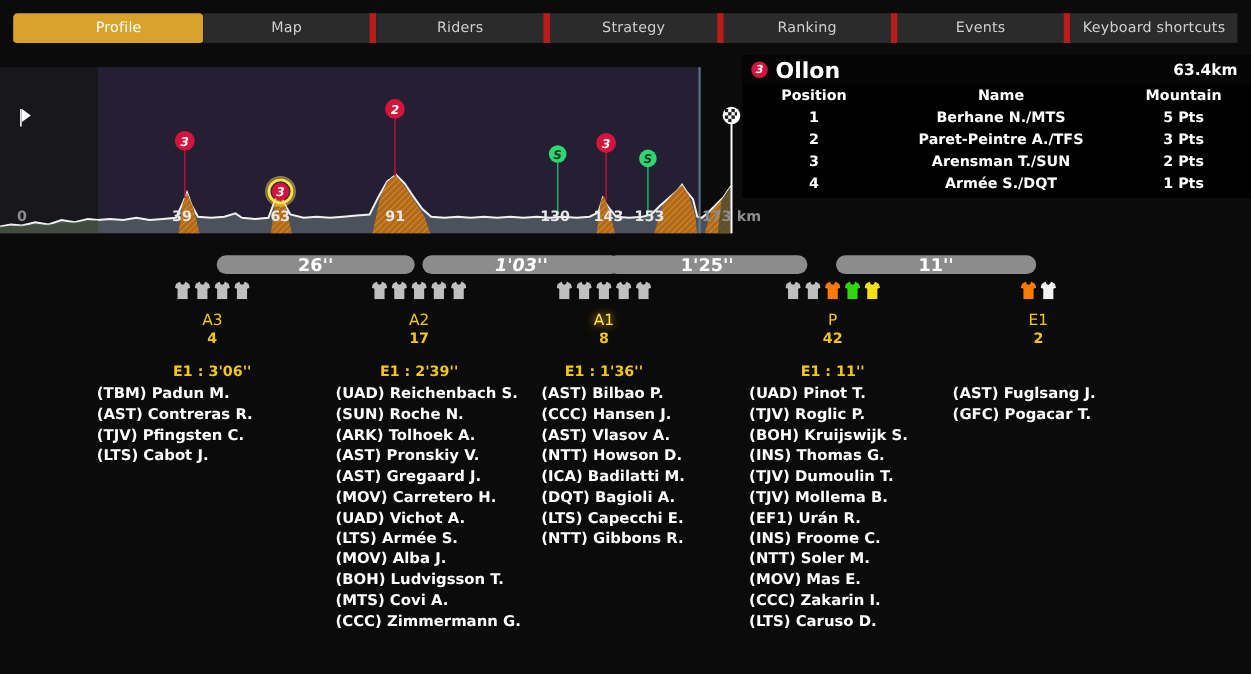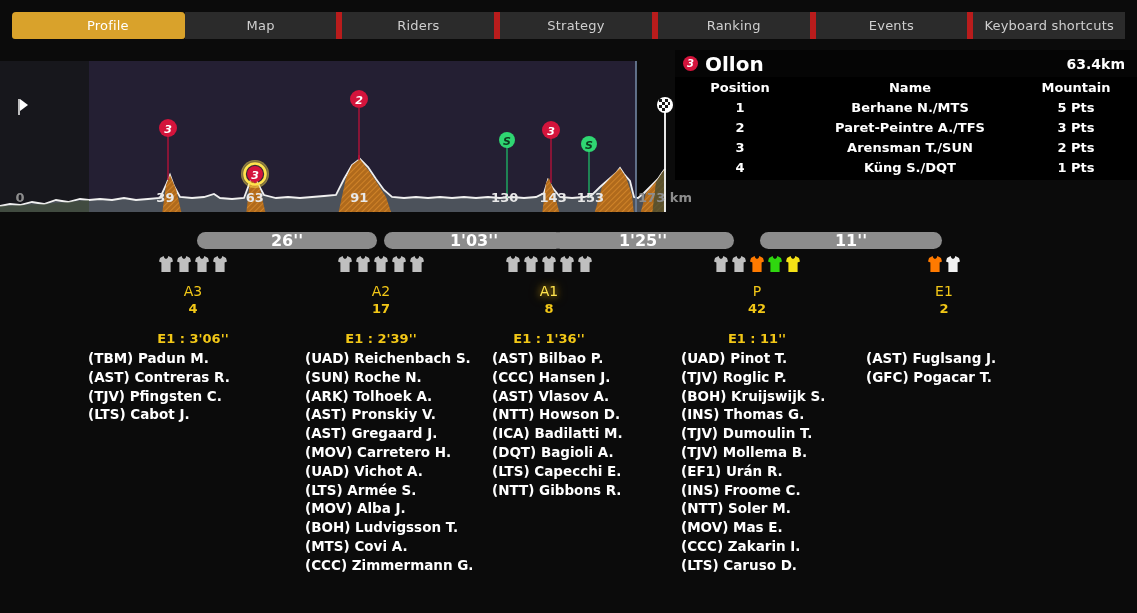--- a/index.html
+++ b/index.html
@@ -311,21 +311,21 @@
           <td class="c-name">Paret-Peintre A./TFS</td>
           <td class="c-mtn">3 Pts</td>
         </tr>
         <tr>
           <td class="c-pos">3</td>
           <td class="c-name">Arensman T./SUN</td>
           <td class="c-mtn">2 Pts</td>
         </tr>
         <tr>
           <td class="c-pos">4</td>
-          <td class="c-name">Küng S./DQT</td>
+          <td class="c-name">Armée S./DQT</td>
           <td class="c-mtn">1 Pts</td>
         </tr>
       </tbody>
   </table>
 </div>
 
 <div id="groups">
     <div class="group" style="left: 93px; width: 200px;">
       <div class="gap-pill" style="width: 180px; margin-left: 104px;">26''</div>
       <div class="jerseys">
@@ -340,21 +340,21 @@
         </svg>
         <svg class="jersey" viewBox="0 0 14 16">
           <path fill="#bfbfbf" d="M4.6 0 L1 2.1 L0 5.6 L2.4 6.5 L2.4 16 L11.6 16 L11.6 6.5 L14 5.6 L13 2.1 L9.4 0 L8.6 2.1 L7 2.9 L5.4 2.1 Z"></path>
         </svg>
       </div>
       <div class="g-name">A3</div>
       <div class="g-count">4</div>
       <div class="g-delta">E1 : 3'06''</div>
     </div>
     <div class="group" style="left: 281px; width: 200px;">
-      <div class="gap-pill" style="width: 180px; margin-left: 103px;">1'03''</div>
+      <div class="gap-pill" style="width: 180px; margin-left: 103px; font-style: italic;">1'03''</div>
       <div class="jerseys">
         <svg class="jersey" viewBox="0 0 14 16">
           <path fill="#bfbfbf" d="M4.6 0 L1 2.1 L0 5.6 L2.4 6.5 L2.4 16 L11.6 16 L11.6 6.5 L14 5.6 L13 2.1 L9.4 0 L8.6 2.1 L7 2.9 L5.4 2.1 Z"></path>
         </svg>
         <svg class="jersey" viewBox="0 0 14 16">
           <path fill="#bfbfbf" d="M4.6 0 L1 2.1 L0 5.6 L2.4 6.5 L2.4 16 L11.6 16 L11.6 6.5 L14 5.6 L13 2.1 L9.4 0 L8.6 2.1 L7 2.9 L5.4 2.1 Z"></path>
         </svg>
         <svg class="jersey" viewBox="0 0 14 16">
           <path fill="#bfbfbf" d="M4.6 0 L1 2.1 L0 5.6 L2.4 6.5 L2.4 16 L11.6 16 L11.6 6.5 L14 5.6 L13 2.1 L9.4 0 L8.6 2.1 L7 2.9 L5.4 2.1 Z"></path>
         </svg>

